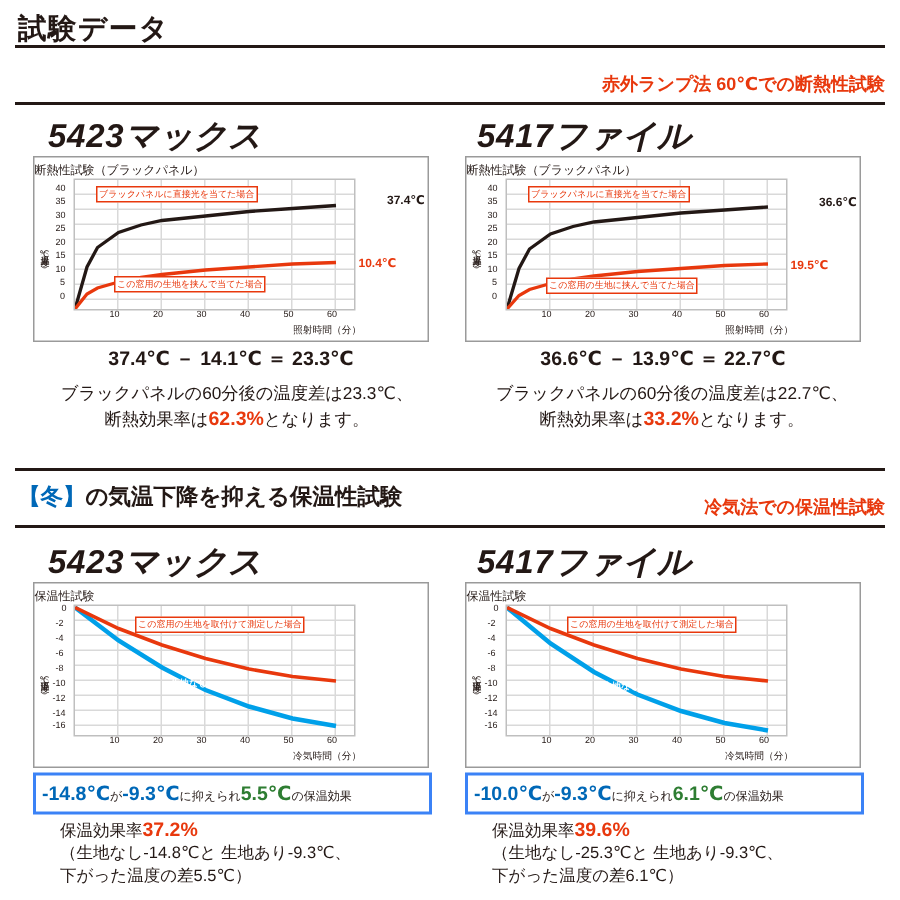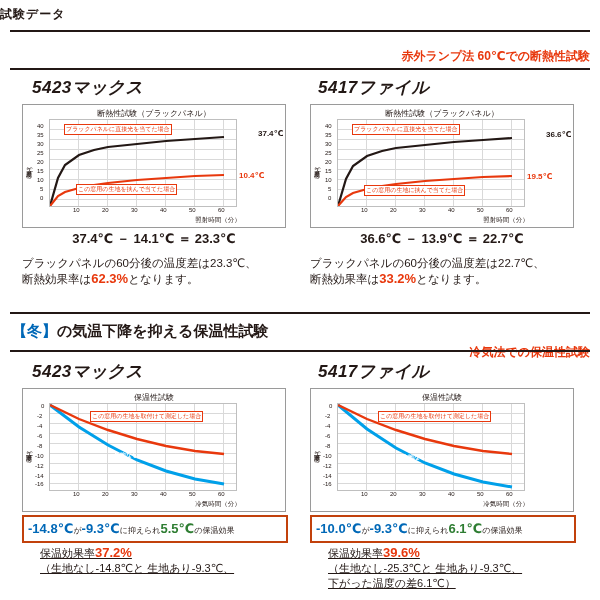--- a/index.html
+++ b/index.html
@@ -1,58 +1,58 @@
 <!DOCTYPE html>
 <html><head>
 <meta charset="utf-8">
 <style>
   html,body{margin:0;padding:0;}
   body{width:600px;height:600px;background:#ffffff;font-family:"Liberation Sans","DejaVu Sans",sans-serif;color:#231815;}
   .page{position:relative;width:600px;height:600px;overflow:hidden;}
 
   
-  .top-title{position:absolute;left:0;top:6px;font-size:12px;font-weight:bold;letter-spacing:1px;}
+  .top-title{position:absolute;left:12px;top:6px;font-size:19px;font-weight:bold;letter-spacing:1px;}
   .rule{position:absolute;left:10px;width:580px;height:2px;background:#231815;}
 
   
   .sec-head{position:absolute;left:12px;font-size:15px;font-weight:bold;}
   .sec-head .blue{color:#0068b7;}
   .sec-sub{position:absolute;font-size:12px;font-weight:bold;color:#e8380d;text-align:right;}
 
   
-  .prod{position:absolute;font-size:17px;font-weight:bold;font-style:italic;letter-spacing:0.5px;}
+  .prod{position:absolute;font-size:22px;font-weight:bold;font-style:italic;letter-spacing:0.5px;}
 
   
   .panel{position:absolute;border:1px solid #9a9a9a;background:#fff;}
-  .panel .cap{position:absolute;left:0;right:0;top:3px;text-align:center;font-size:8px;}
+  .panel .cap{position:absolute;left:0;right:0;top:3px;text-align:left;font-size:8px;}
   .plot{position:absolute;border:1px solid #bfbfbf;background:#fff;}
   .ylab{position:absolute;font-size:6px;line-height:7px;text-align:center;writing-mode:vertical-rl;}
   .xlab{position:absolute;font-size:6.5px;text-align:center;}
   .tick{position:absolute;font-size:6px;color:#231815;}
   .note{position:absolute;font-size:6px;color:#e8380d;border:1px solid #e8380d;padding:0 1px;background:#fff;white-space:nowrap;}
   .endlab{position:absolute;font-size:8px;font-weight:bold;}
   .endlab.black{color:#231815;margin-left:19px;}
   .endlab.org{color:#e8380d;}
   .inline-lab{position:absolute;font-size:6px;font-weight:bold;color:#fff;}
 
   
   .eq{position:absolute;font-size:13px;font-weight:bold;text-align:center;}
 
   
-  .para{position:absolute;font-size:11.5px;line-height:16px;}
+  .para{position:absolute;font-size:11.5px;line-height:16px;text-align:center;}
   .para .org{color:#e8380d;font-weight:bold;font-size:13px;}
 
   
-  .resbox{position:absolute;border:2px solid #c2410c;background:#fff;}
+  .resbox{position:absolute;border:2px solid #3b82f6;background:#fff;}
   .resline{position:absolute;font-size:11px;font-weight:bold;white-space:nowrap;}
   .resline .blue{color:#0068b7;font-size:13px;}
   .resline .grn{color:#2e7d32;font-size:13px;}
   .resline .sm{font-size:8px;color:#231815;font-weight:normal;}
 
-  .wpara{position:absolute;font-size:11px;line-height:15px;text-decoration:underline;}
+  .wpara{position:absolute;font-size:11px;line-height:15px;}
   .wpara .org{color:#e8380d;font-weight:bold;font-size:13px;}
 </style>
 </head>
 <body>
 
 <div class="page">
 
   <div class="top-title">試験データ</div>
   <div class="rule" style="top:30px;"></div>
 
@@ -180,21 +180,21 @@
 
   <div class="para" style="left:310px;top:255px;width:276px;">
     <span>ブラックパネルの60分後の温度差は22.7℃、</span><br>
     <span>断熱効果率は</span><span class="org">33.2%</span><span>となります。</span>
   </div>
 
   <div class="rule" style="top:312px;"></div>
   <div class="sec-head" style="top:322px;">
     <span class="blue">【冬】</span><span>の気温下降を抑える保温性試験</span>
   </div>
-  <div class="sec-sub" style="right:10px;top:344px;width:260px;">冷気法での保温性試験</div>
+  <div class="sec-sub" style="right:10px;top:330px;width:260px;">冷気法での保温性試験</div>
   <div class="rule" style="top:350px;"></div>
 
   <div class="prod" style="left:32px;top:360px;">5423マックス</div>
 
   <div class="panel" style="left:22px;top:388px;width:262px;height:122px;">
     <div class="cap">保温性試験</div>
     <div class="ylab" style="left:2px;top:24px;height:80px;">下降温度（℃）</div>
 
     <div class="tick" style="left:18px;top:14px;">0</div>
     <div class="tick" style="left:14px;top:24px;">-2</div>
@@ -242,20 +242,21 @@
 
   <div class="resbox" style="left:22px;top:515px;width:262px;height:24px;">
     <div class="resline" style="left:4px;top:4px;">
       <span class="blue">-14.8℃</span><span class="sm">が</span><span class="blue">-9.3℃</span><span class="sm">に抑えられ</span><span class="grn">5.5℃</span><span class="sm">の保温効果</span>
     </div>
   </div>
 
   <div class="wpara" style="left:40px;top:545px;width:262px;">
     <span>保温効果率</span><span class="org">37.2%</span><br>
     <span>（生地なし-14.8℃と 生地あり-9.3℃、</span><br>
+    <span>下がった温度の差5.5℃）</span>
   </div>
 
   <div class="prod" style="left:318px;top:360px;">5417ファイル</div>
 
   <div class="panel" style="left:310px;top:388px;width:262px;height:122px;">
     <div class="cap">保温性試験</div>
     <div class="ylab" style="left:2px;top:24px;height:80px;">下降温度（℃）</div>
 
     <div class="tick" style="left:18px;top:14px;">0</div>
     <div class="tick" style="left:14px;top:24px;">-2</div>

